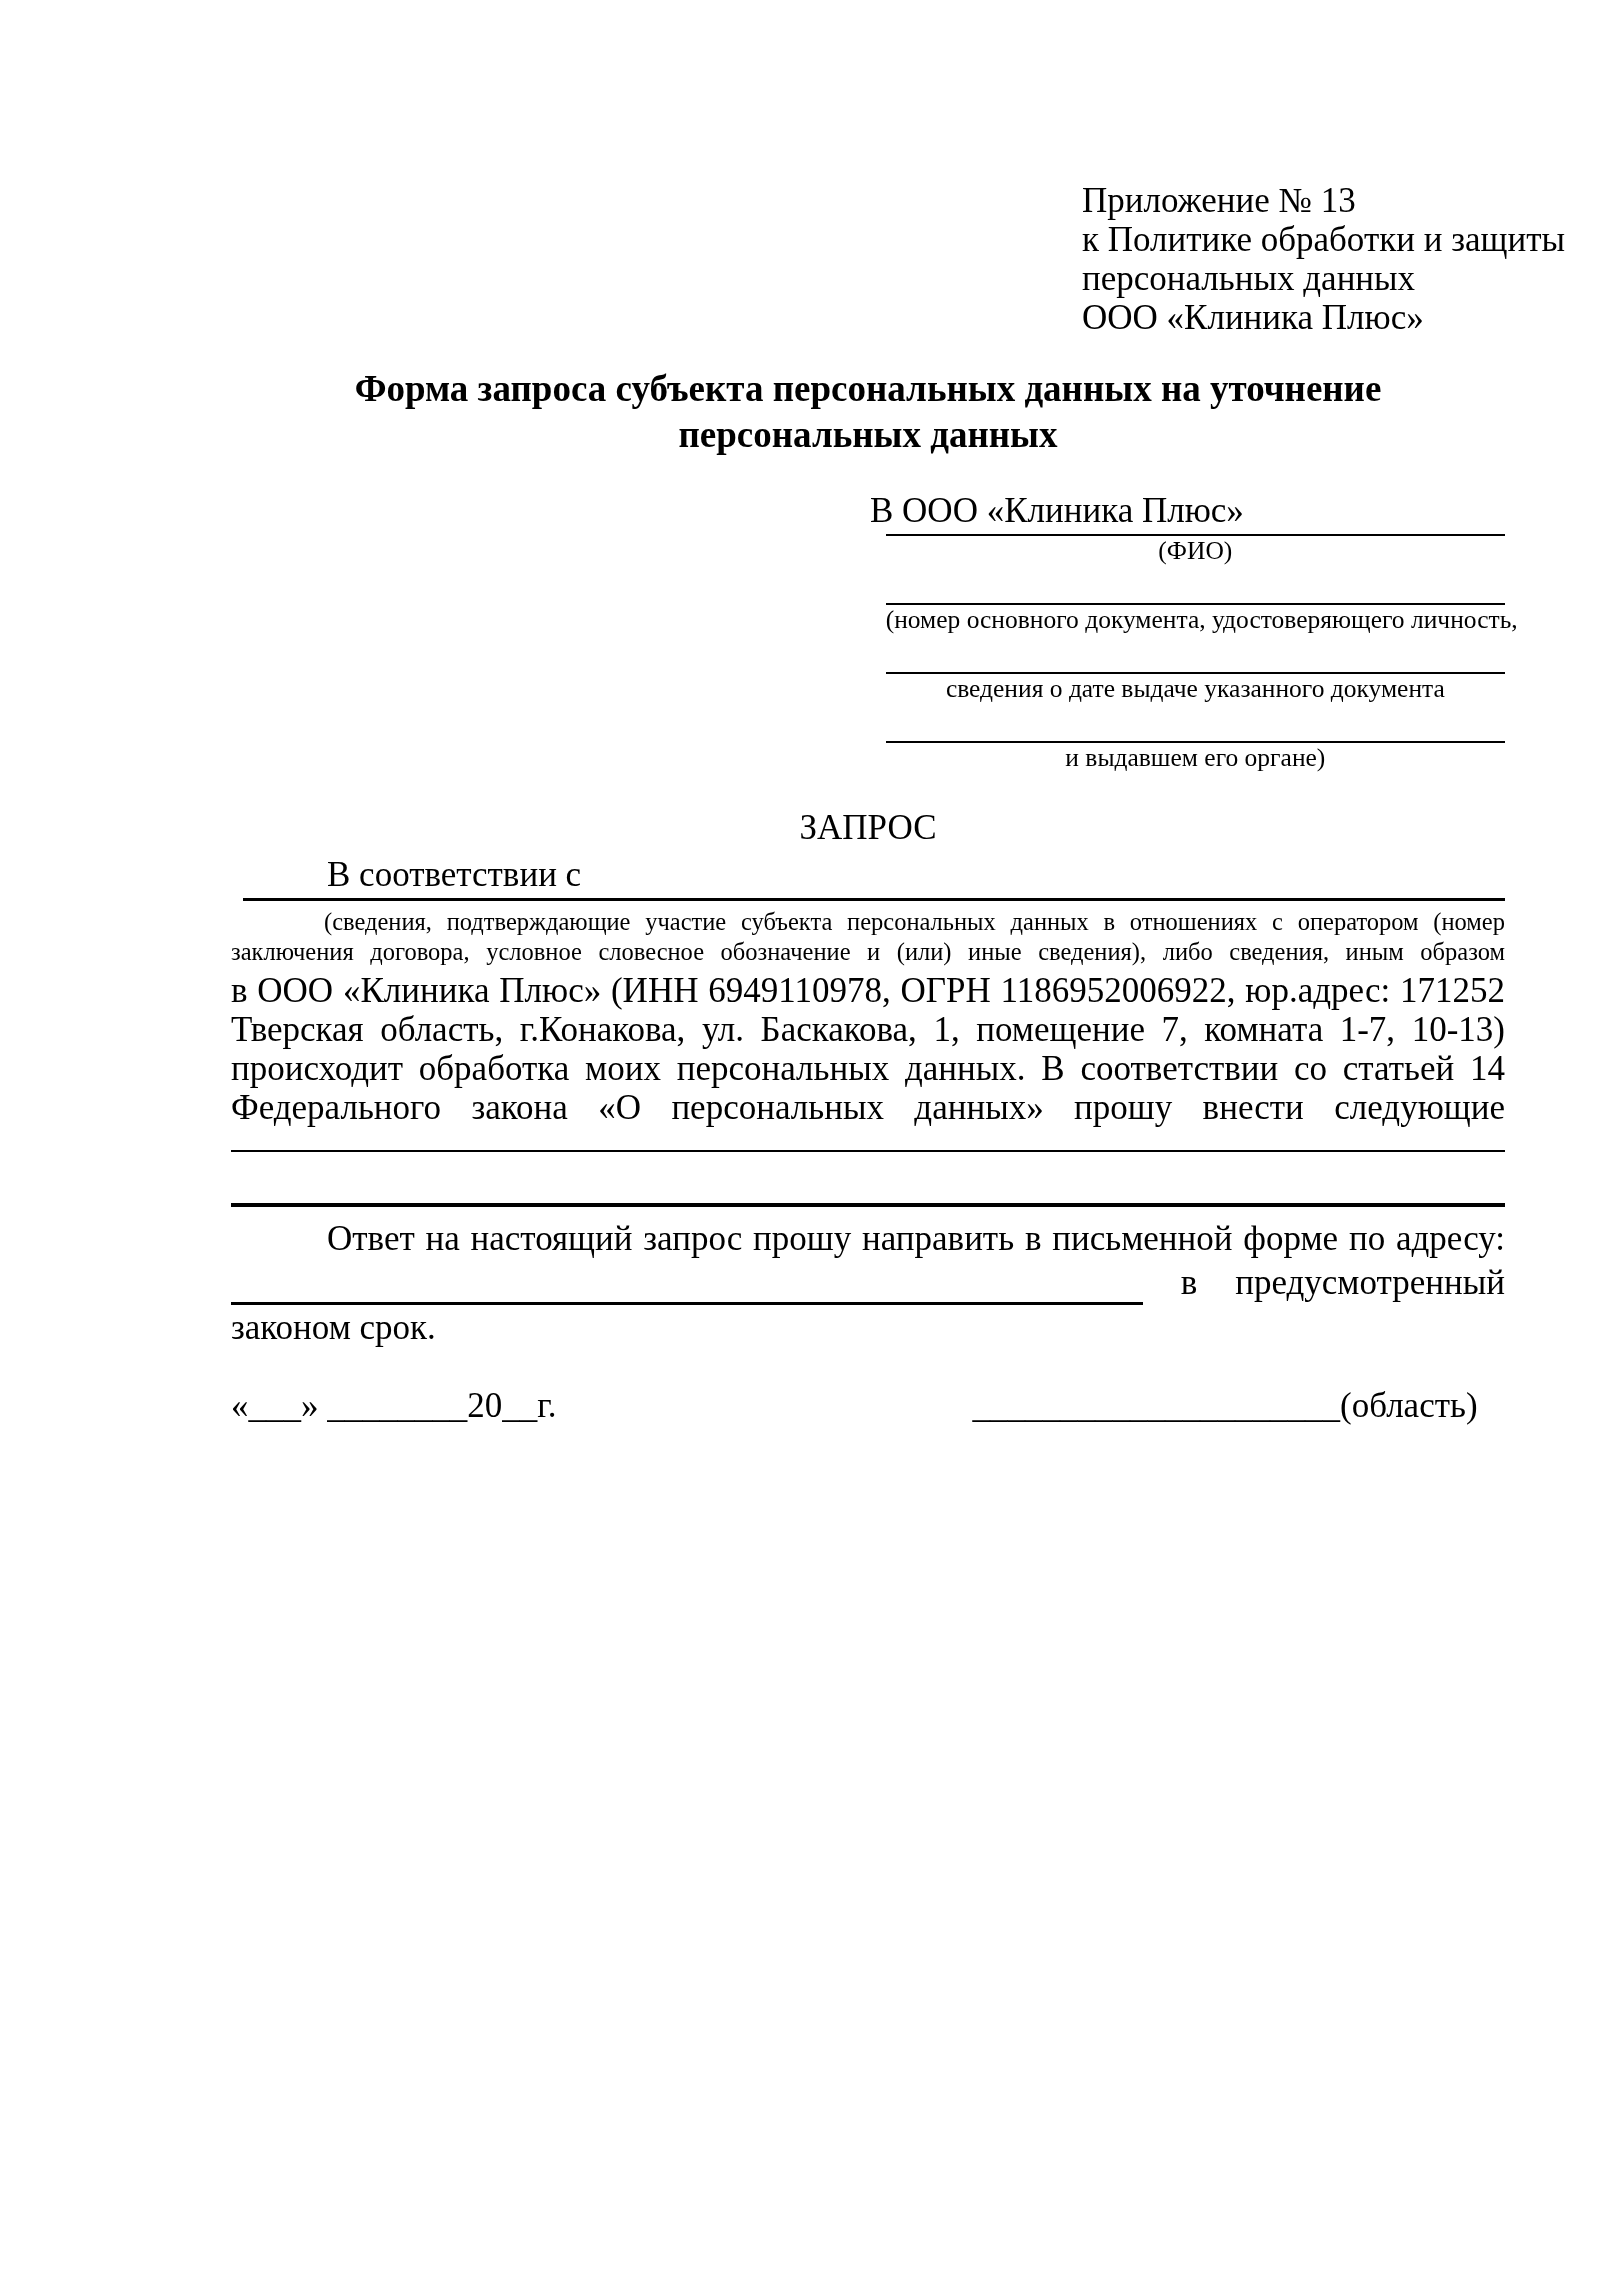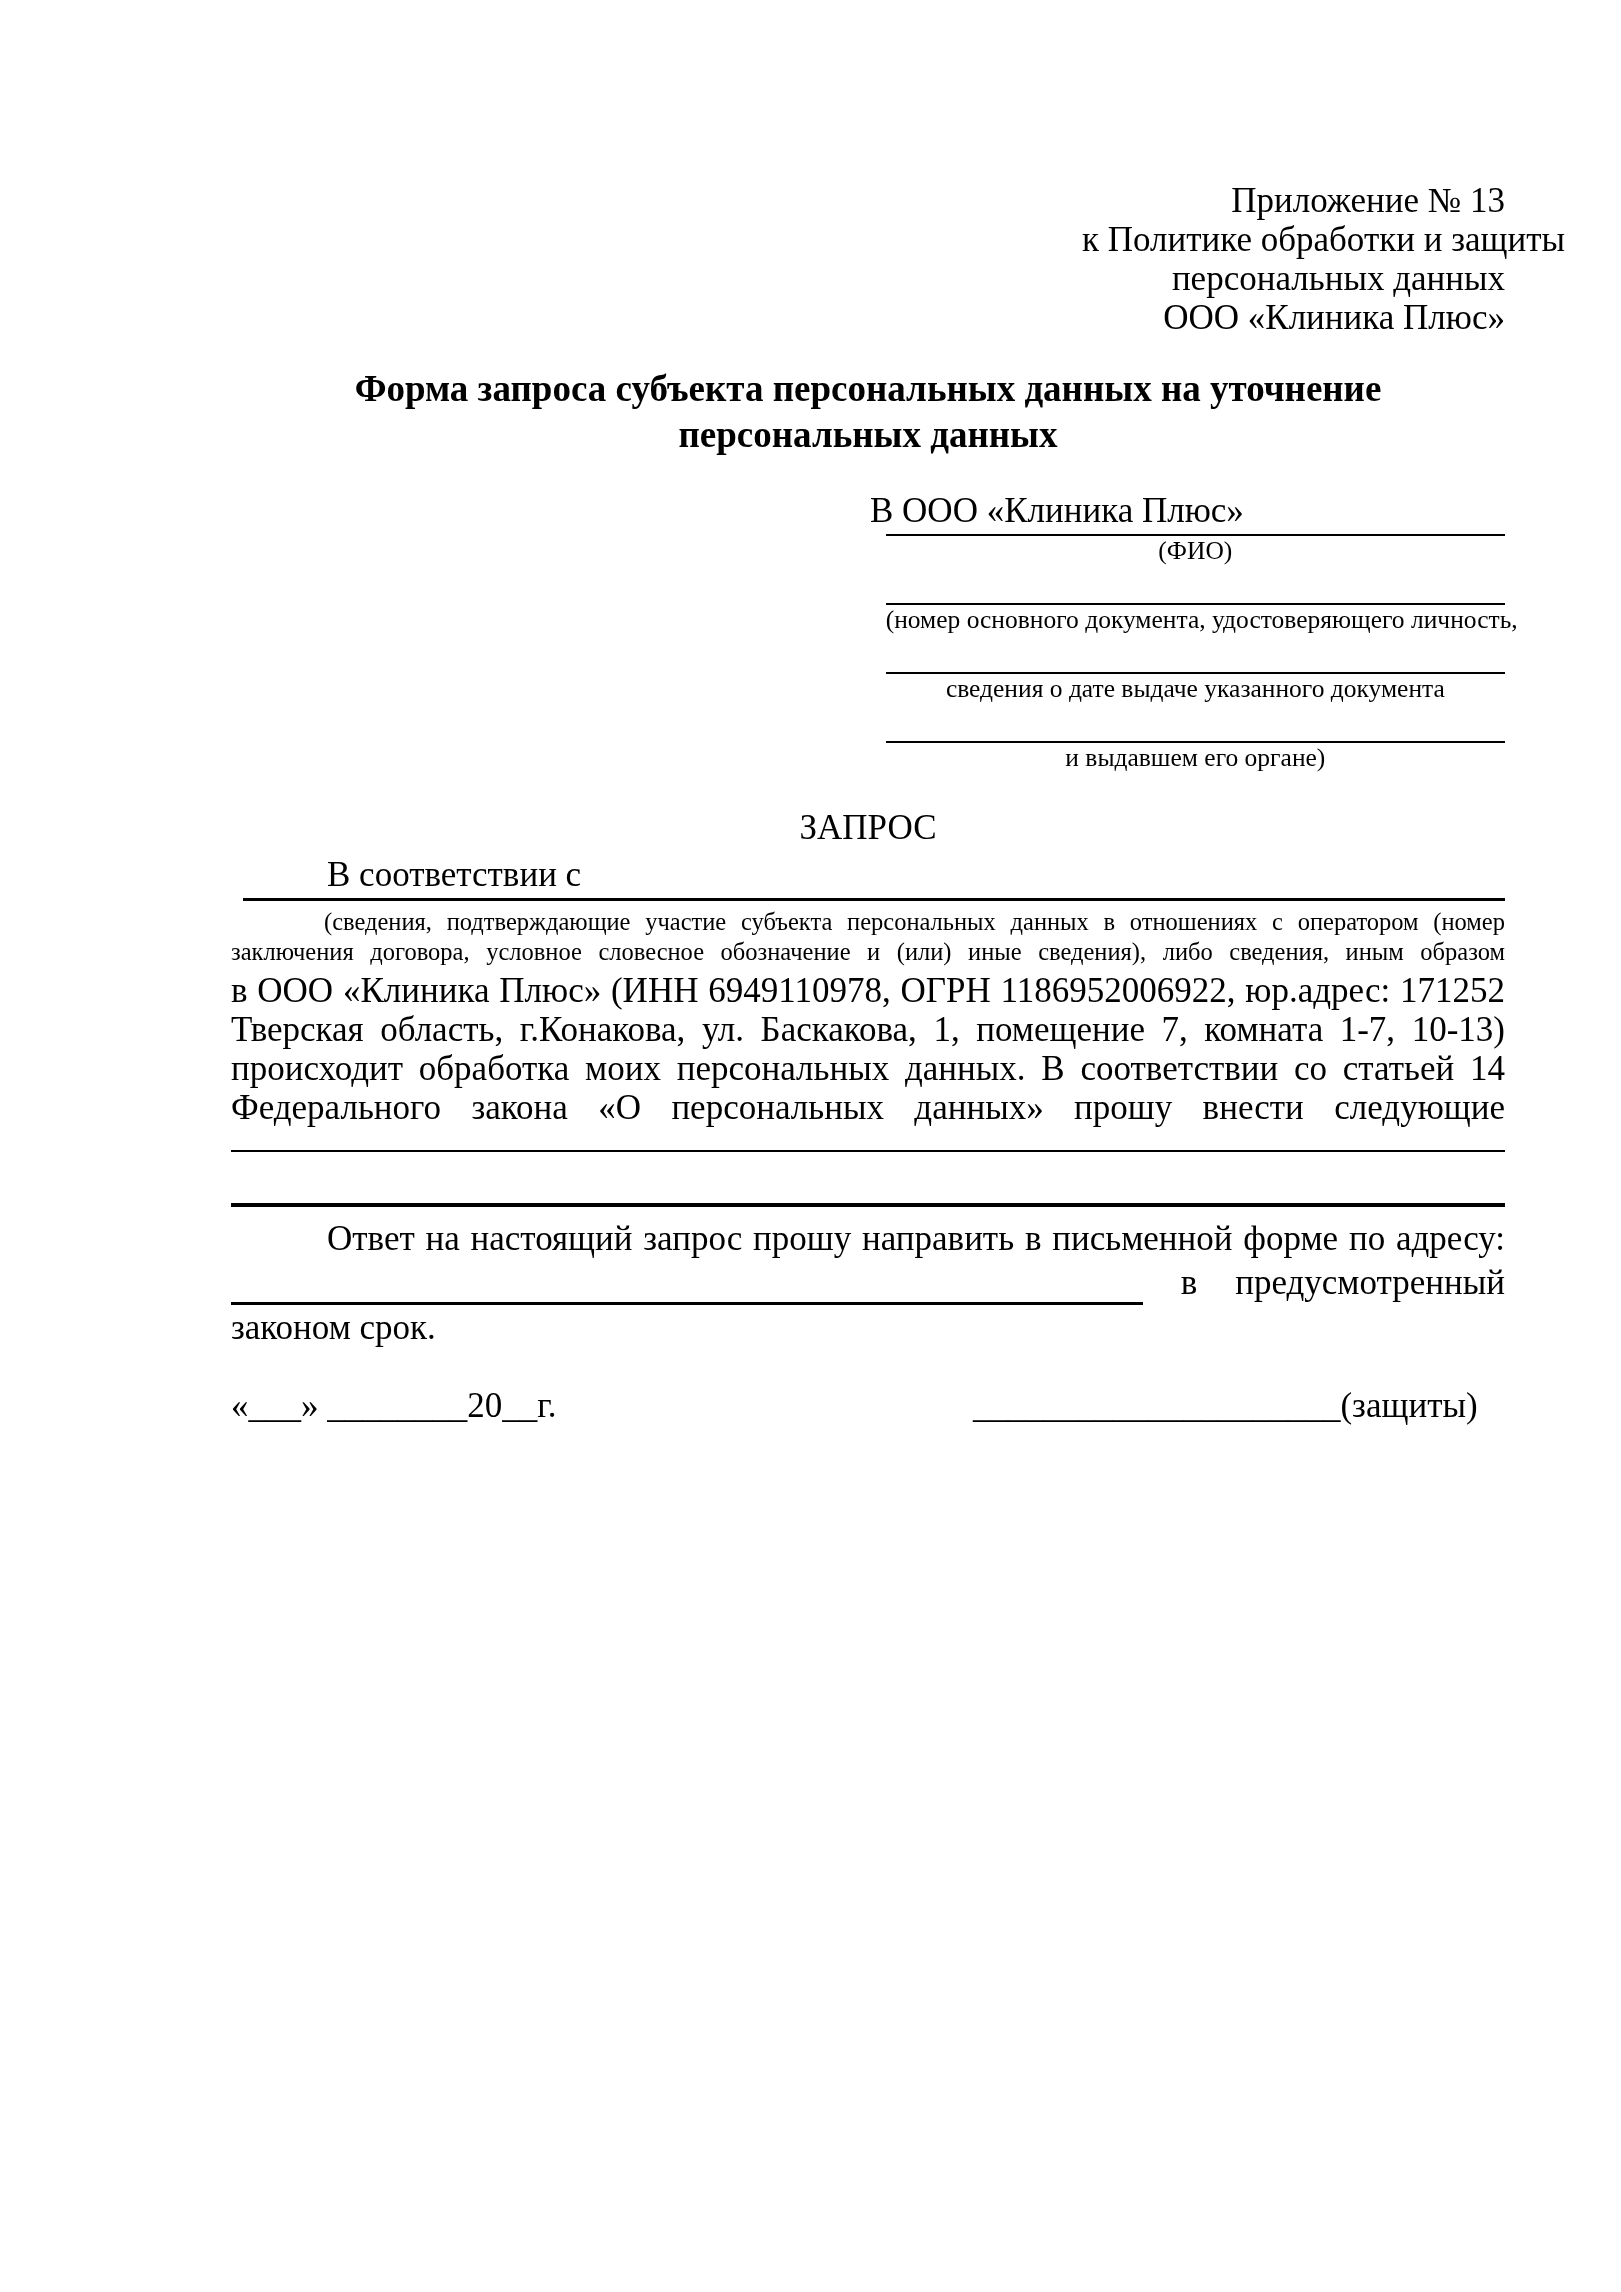--- a/index.html
+++ b/index.html
@@ -6,21 +6,21 @@
   .page{
     position:relative;
     width:1621px;height:2293px;
     background:#ffffff;color:#000000;
     font-family:"Liberation Serif","DejaVu Serif",serif;
     overflow:hidden;
   }
   .content{box-sizing:border-box;width:100%;height:100%;padding:181px 116px 59px 231px;}
 
   
-  .appendix{margin-left:851px;font-size:35px;line-height:39px;white-space:nowrap;text-align:right;}
+  .appendix{margin-left:851px;font-size:35px;line-height:39px;white-space:nowrap;}
 
   
   .title{margin:29px 0 0 0;font-size:37px;line-height:46px;font-weight:bold;text-align:center;}
 
   
   .addressee{margin-left:639px;margin-top:31px;font-size:35px;line-height:43px;}
   .addr-from{margin-left:31px;}
   .field{margin-top:37px;}
   .field.first{margin-top:2px;}
   .f-line{border-bottom:2.9px solid #000;margin-left:15.7px;height:0;}
@@ -125,18 +125,18 @@
     <div class="reply-l1">Ответ на настоящий запрос прошу направить в письменной форме по адресу:</div>
     <div class="reply-row">
       <span class="addr-line"></span>
       <span>в</span>
       <span>предусмотренный</span>
     </div>
     <div class="reply-l3">законом срок.</div>
 
     <div class="sign-row">
       <span class="sign-left">«___» ________20__г.</span>
-      <span class="sign-right"><span>_____________________</span><span>(защиты)</span></span>
+      <span class="sign-right"><span>_____________________</span><span>(область)</span></span>
     </div>
 
   </div>
 </div>
 
 
 </body></html>

